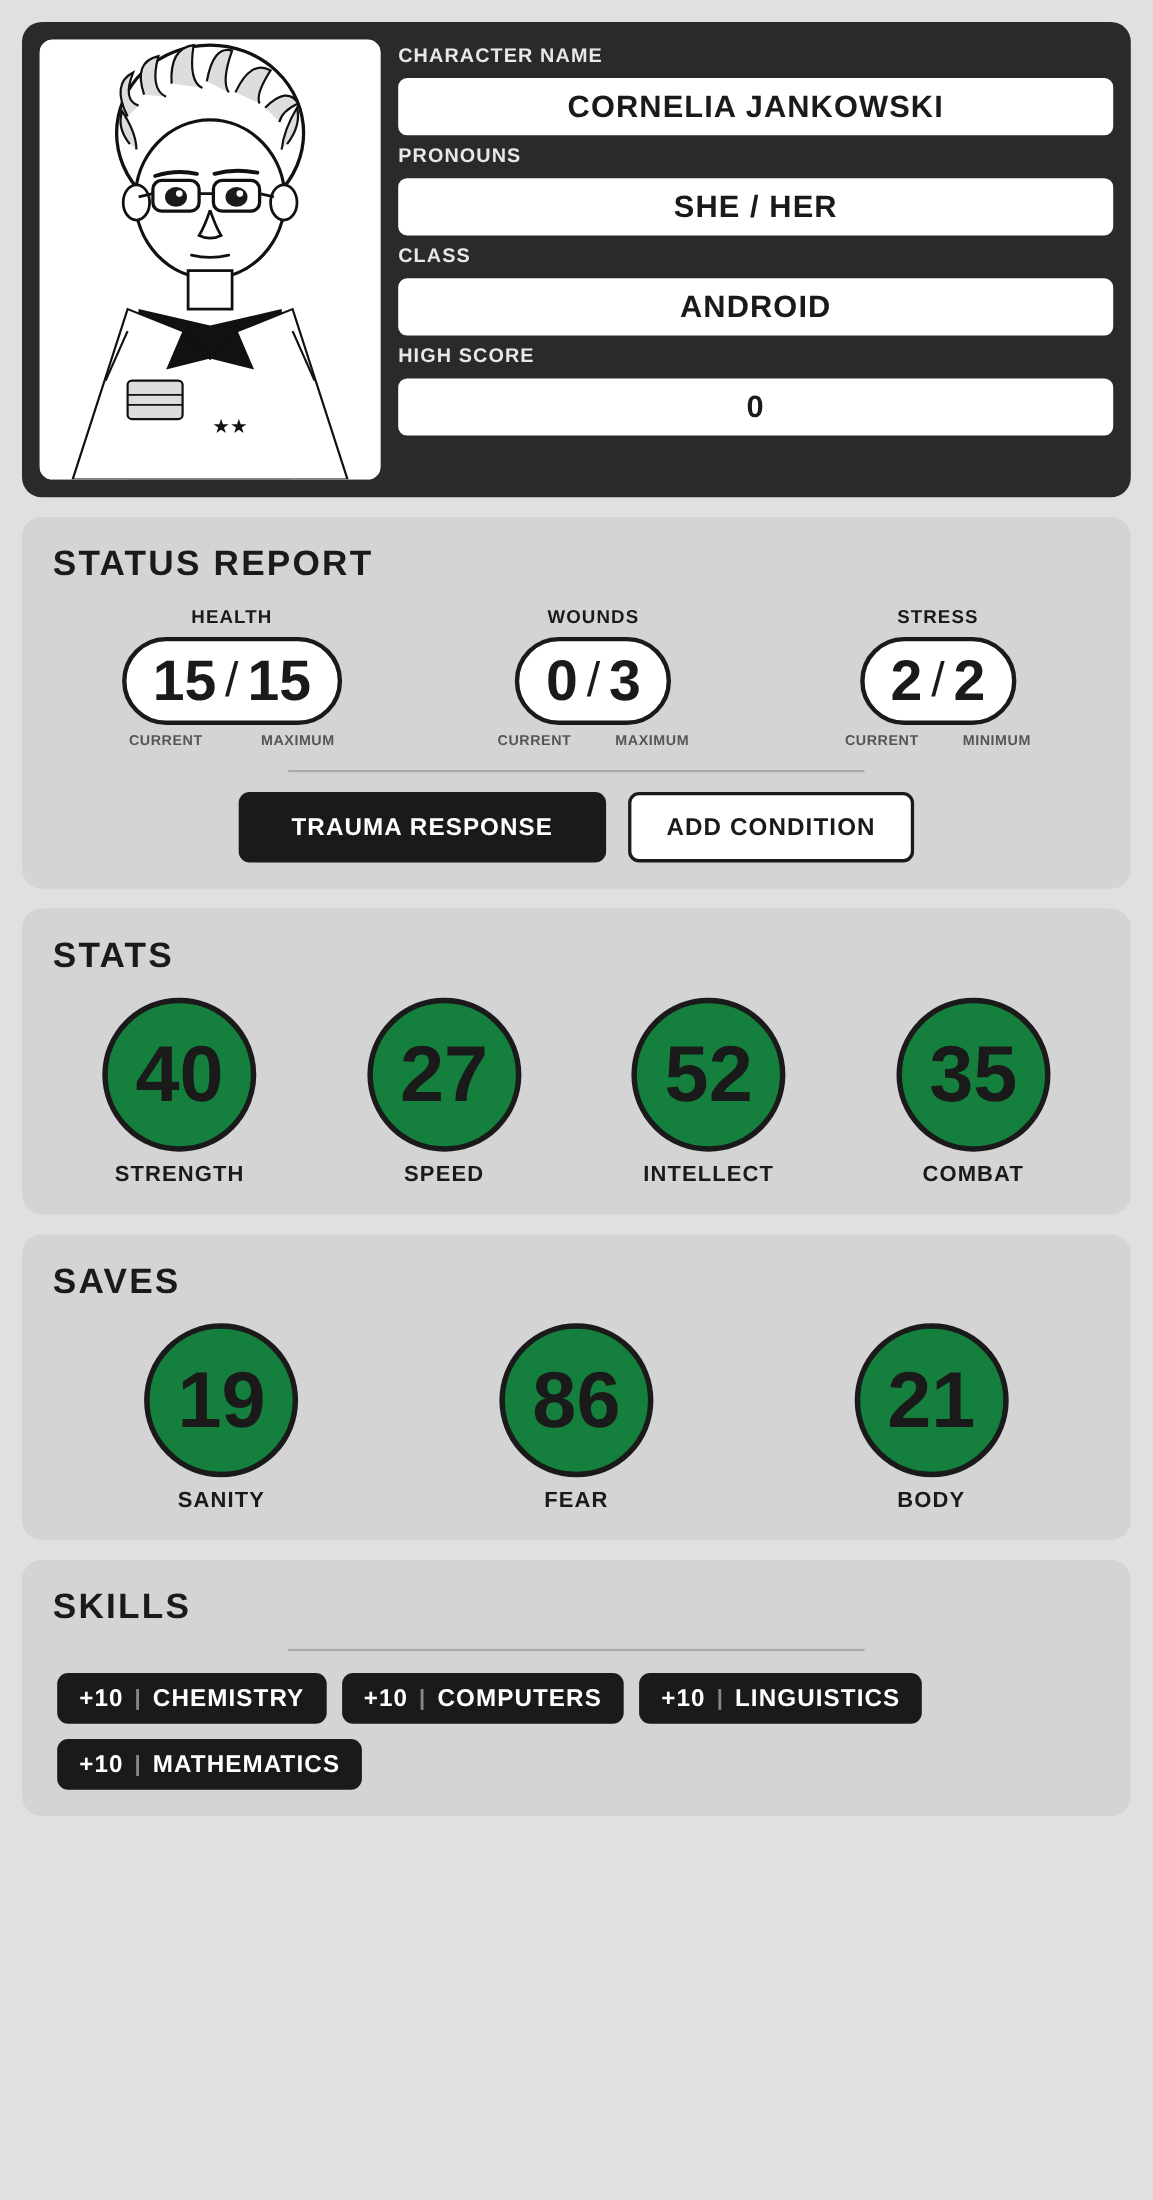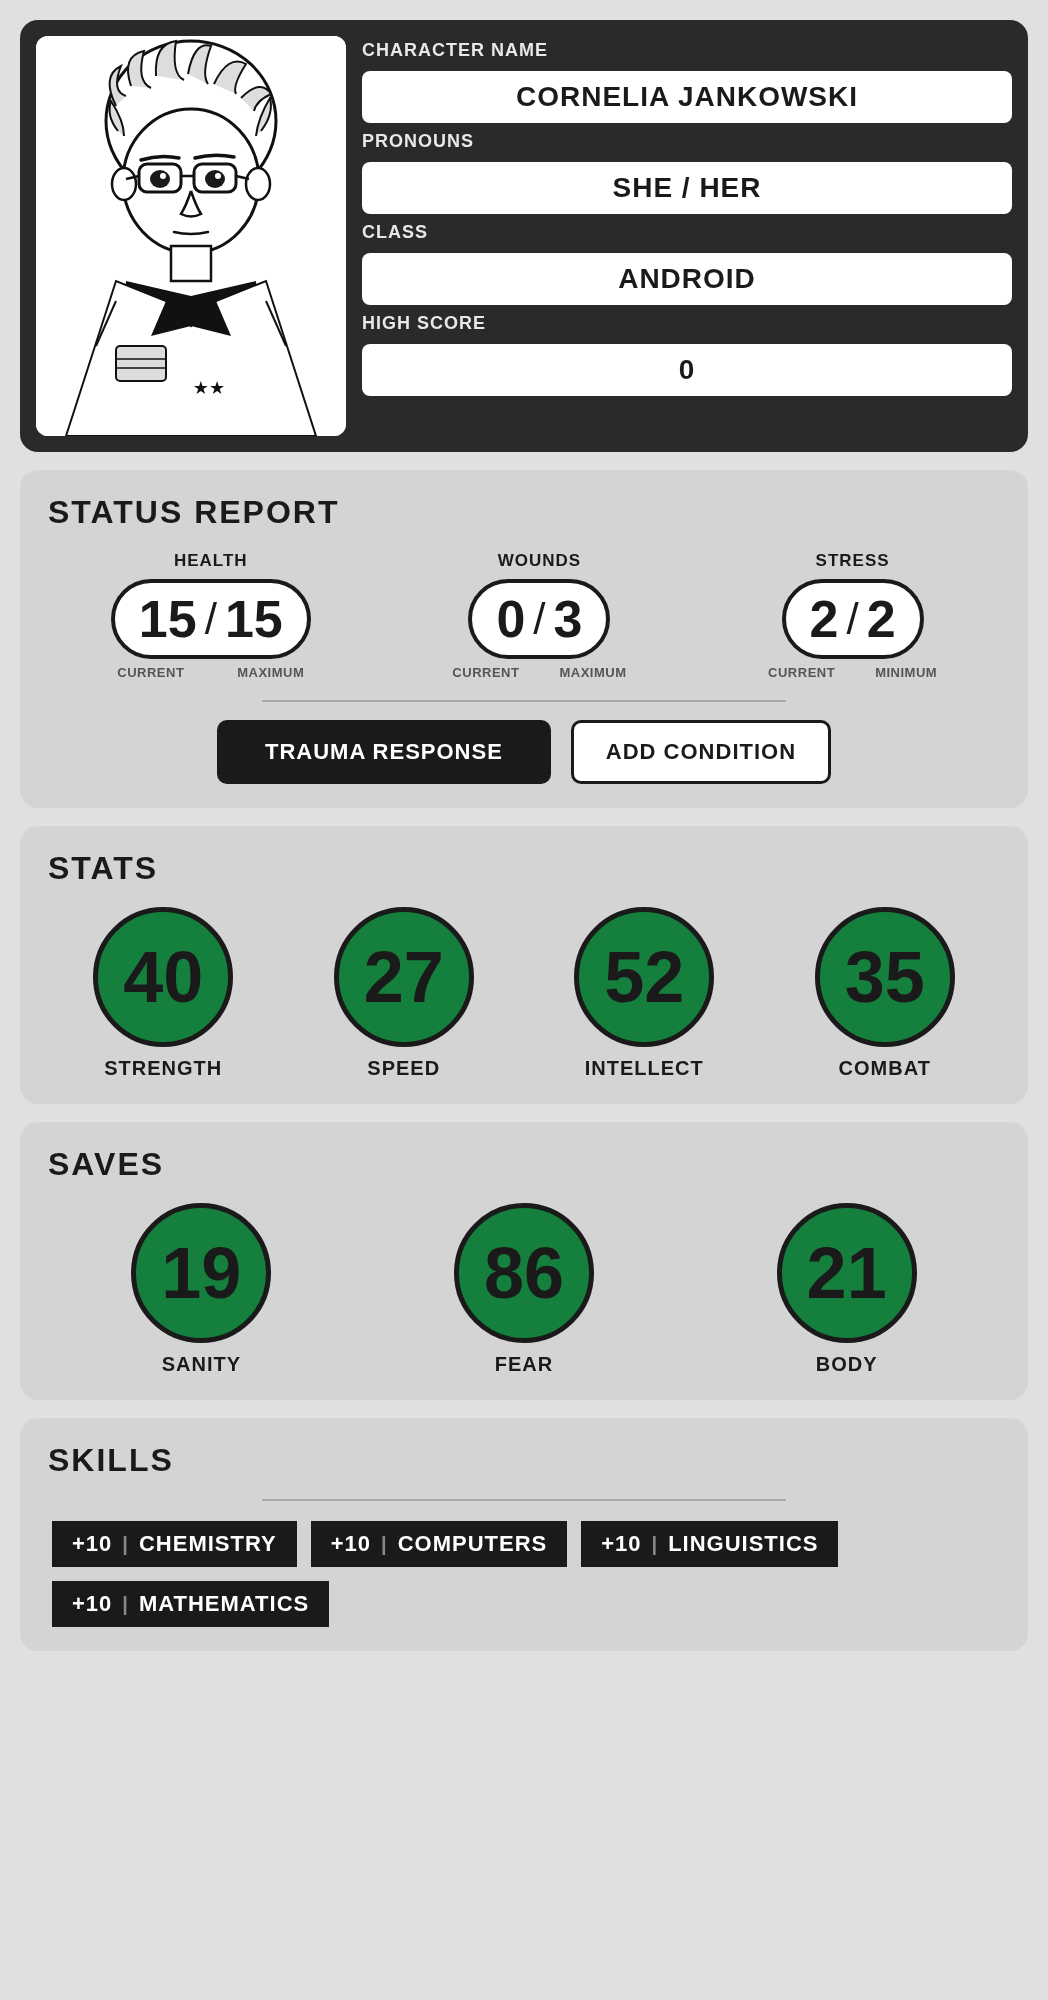--- a/index.html
+++ b/index.html
@@ -222,21 +222,21 @@
     .skills-grid {
       display: flex;
       flex-wrap: wrap;
       gap: 14px;
       justify-content: flex-start;
       padding: 0 4px;
     }
     .skill-badge {
       background: #1a1a1a;
       color: white;
-      border-radius: 0;
+      border-radius: 10px;
       padding: 10px 20px;
       display: flex;
       align-items: center;
       gap: 10px;
       font-size: 22px;
       font-weight: 900;
       text-transform: uppercase;
       letter-spacing: 1px;
     }
     .skill-badge-num {

